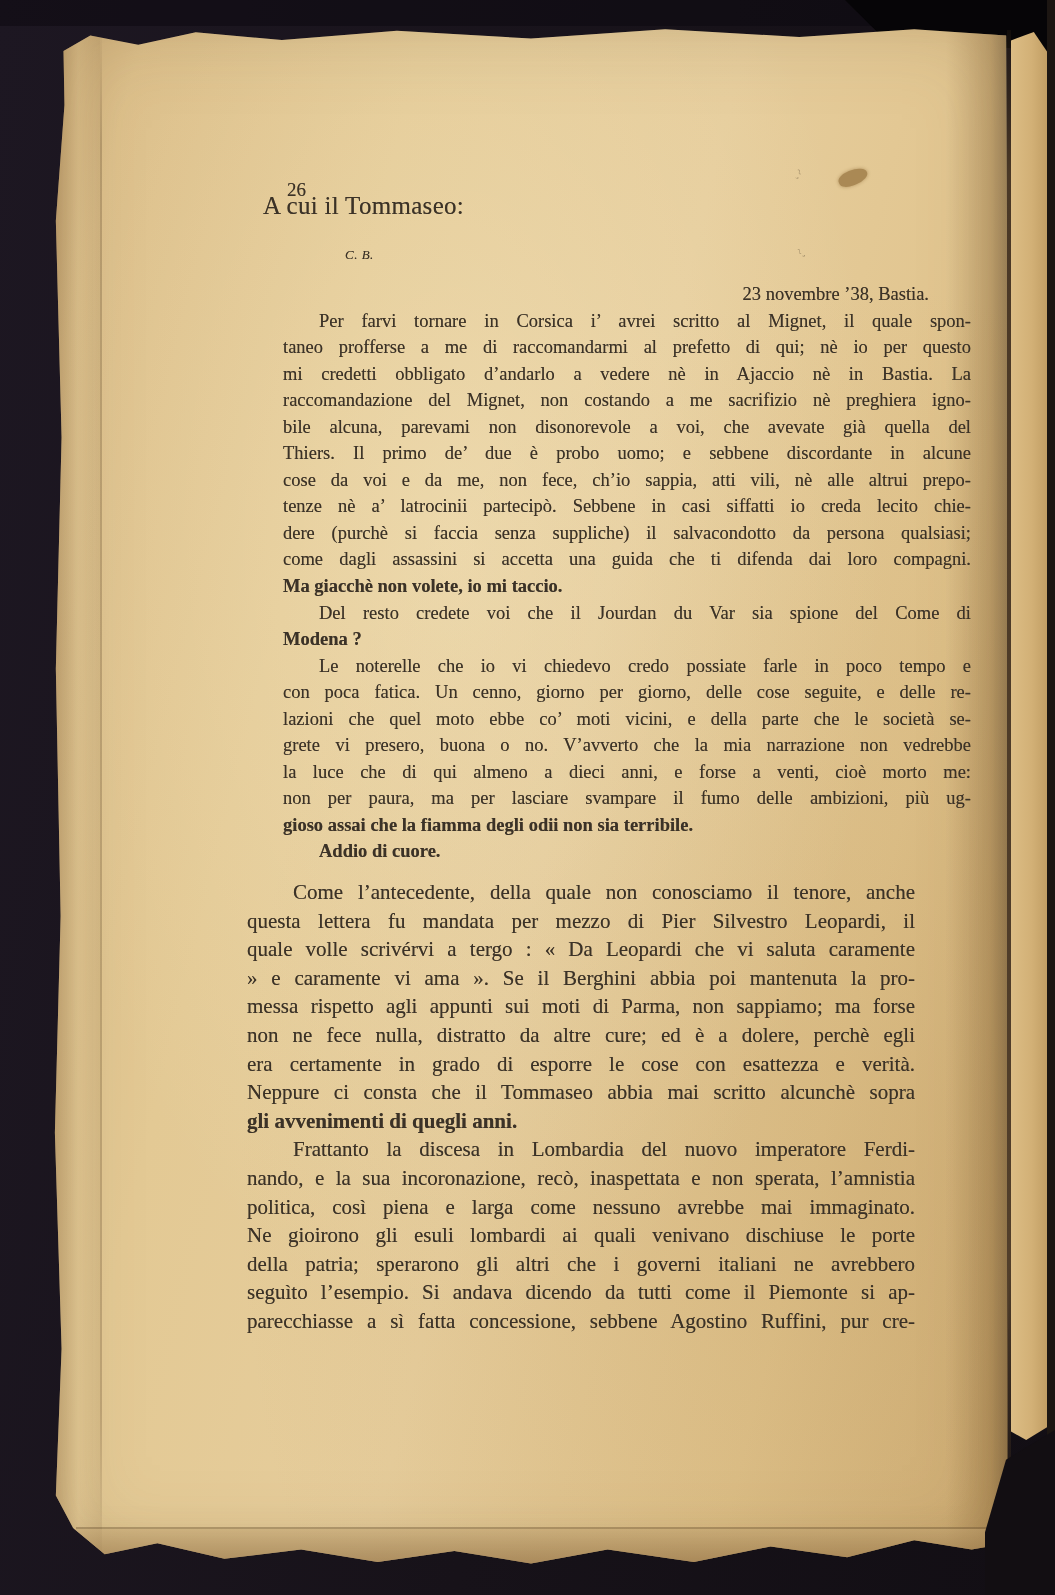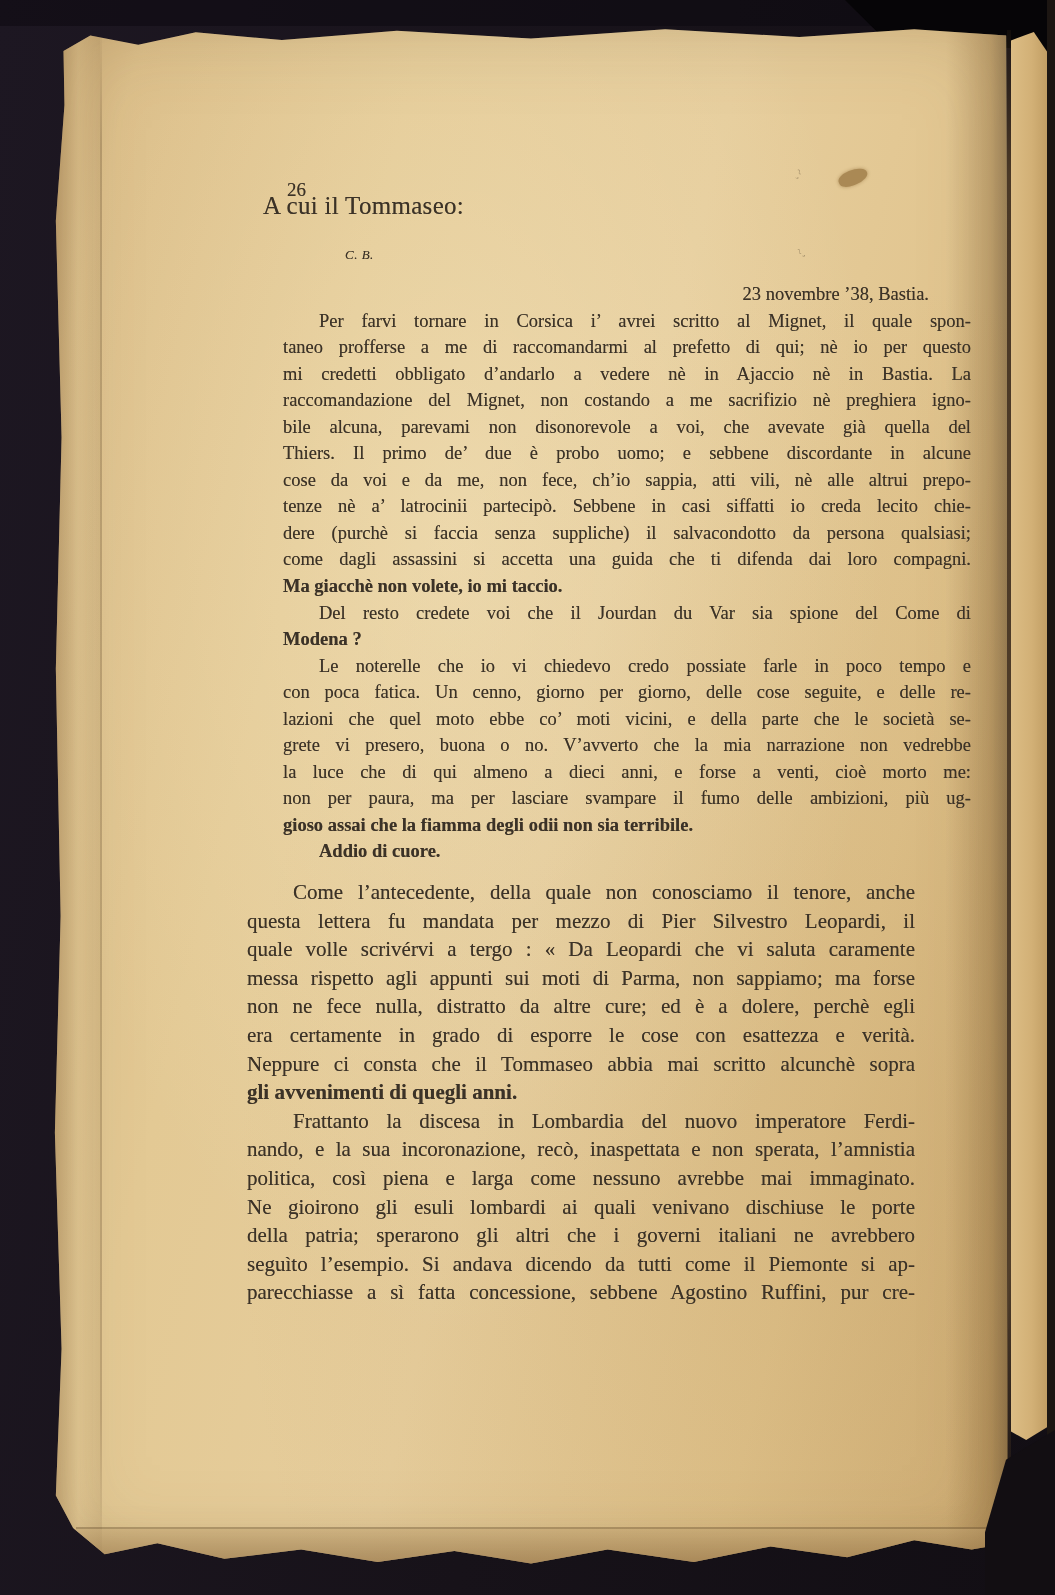--- a/index.html
+++ b/index.html
@@ -136,20 +136,21 @@
         </div>
       </div>
   </div>
 
   <div id="commentary-block" class="ink">
     <div>
         <div class="para">
           <div class="tline indent">Come l’antecedente, della quale non conosciamo il tenore, anche</div>
           <div class="tline">questa lettera fu mandata per mezzo di Pier Silvestro Leopardi, il</div>
           <div class="tline">quale volle scrivérvi a tergo : « Da Leopardi che vi saluta caramente</div>
+          <div class="tline">» e caramente vi ama ». Se il Berghini abbia poi mantenuta la pro-</div>
           <div class="tline">messa rispetto agli appunti sui moti di Parma, non sappiamo; ma forse</div>
           <div class="tline">non ne fece nulla, distratto da altre cure; ed è a dolere, perchè egli</div>
           <div class="tline">era certamente in grado di esporre le cose con esattezza e verità.</div>
           <div class="tline">Neppure ci consta che il Tommaseo abbia mai scritto alcunchè sopra</div>
           <div class="tline lastline">gli avvenimenti di quegli anni.</div>
         </div>
         <div class="para">
           <div class="tline indent">Frattanto la discesa in Lombardia del nuovo imperatore Ferdi-</div>
           <div class="tline">nando, e la sua incoronazione, recò, inaspettata e non sperata, l’amnistia</div>
           <div class="tline">politica, così piena e larga come nessuno avrebbe mai immaginato.</div>

